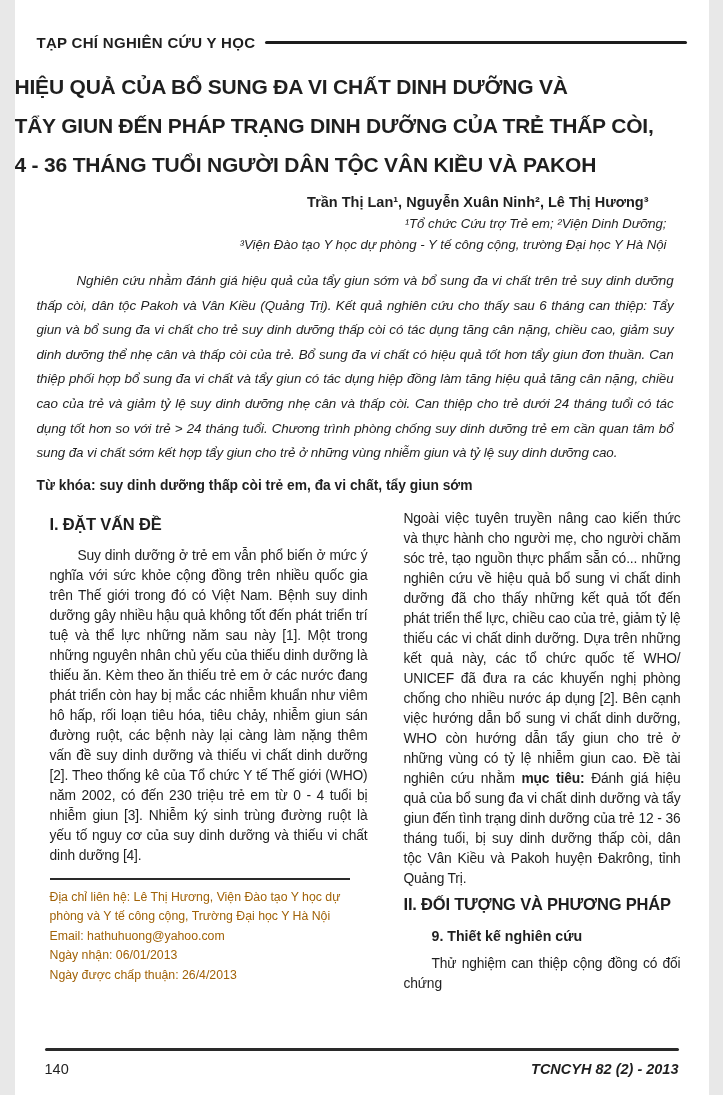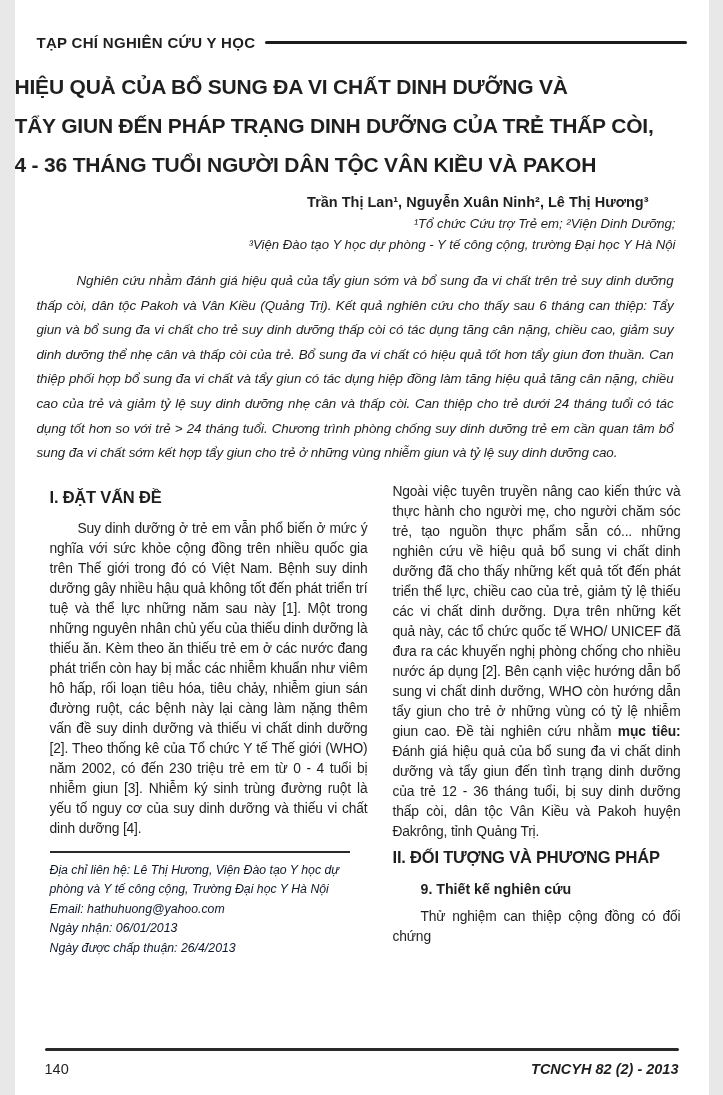--- a/index.html
+++ b/index.html
@@ -47,21 +47,21 @@
   }
   .authors {
     margin-top: 10px;
     text-align: right;
     padding-right: 60px;
     font-weight: bold;
     font-size: 14.5px;
   }
   .affiliations {
     text-align: right;
-    padding-right: 33px;
+    padding-right: 42px;
     font-style: italic;
     font-size: 13.2px;
     line-height: 21px;
     margin-top: 3px;
   }
 
   
   .abstract {
     margin-top: 14px;
     padding: 0 35px 0 22px;
@@ -75,21 +75,21 @@
   .keywords {
     margin-top: 12px;
     padding-left: 22px;
     font-weight: bold;
     font-size: 13.8px;
   }
 
   
   .columns {
     display: flex;
-    gap: 25px;
+    gap: 36px;
     padding: 16px 28px 0 35px;
   }
   .col { width: 318px; }
   .col-right { flex: 1; }
 
   h2.sec-heading {
     font-size: 16.5px;
     font-weight: bold;
     letter-spacing: -0.2px;
     margin: 6px 0 12px 0;
@@ -113,24 +113,23 @@
   .footnote {
     margin-top: 12px;
   }
   .footnote-rule {
     width: 300px;
     height: 2px;
     background: #2a2a2a;
     margin-bottom: 8px;
   }
   .footnote-line {
-    font-style: italic;
     font-size: 12.3px;
     line-height: 19.5px;
-    color: #0f172a;
+    color: #a16207;
   }
 
   
   .pfooter {
     position: absolute;
     left: 0;
     right: 0;
     bottom: 18px;
     padding: 0 22px;
   }
@@ -173,20 +172,21 @@
 
   <div class="authors">Trần Thị Lan¹, Nguyễn Xuân Ninh², Lê Thị Hương³</div>
 
   <div class="affiliations">
     <div>¹Tổ chức Cứu trợ Trẻ em; ²Viện Dinh Dưỡng;</div>
     <div>³Viện Đào tạo Y học dự phòng - Y tế công cộng, trường Đại học Y Hà Nội</div>
   </div>
 
   <p class="abstract">Nghiên cứu nhằm đánh giá hiệu quả của tẩy giun sớm và bổ sung đa vi chất trên trẻ suy dinh dưỡng thấp còi, dân tộc Pakoh và Vân Kiều (Quảng Trị). Kết quả nghiên cứu cho thấy sau 6 tháng can thiệp: Tẩy giun và bổ sung đa vi chất cho trẻ suy dinh dưỡng thấp còi có tác dụng tăng cân nặng, chiều cao, giảm suy dinh dưỡng thể nhẹ cân và thấp còi của trẻ. Bổ sung đa vi chất có hiệu quả tốt hơn tẩy giun đơn thuần. Can thiệp phối hợp bổ sung đa vi chất và tẩy giun có tác dụng hiệp đồng làm tăng hiệu quả tăng cân nặng, chiều cao của trẻ và giảm tỷ lệ suy dinh dưỡng nhẹ cân và thấp còi. Can thiệp cho trẻ dưới 24 tháng tuổi có tác dụng tốt hơn so với trẻ &gt; 24 tháng tuổi. Chương trình phòng chống suy dinh dưỡng trẻ em cần quan tâm bổ sung đa vi chất sớm kết hợp tẩy giun cho trẻ ở những vùng nhiễm giun và tỷ lệ suy dinh dưỡng cao.</p>
 
+  <div class="keywords">Từ khóa: suy dinh dưỡng thấp còi trẻ em, đa vi chất, tẩy giun sớm</div>
 
   <div class="columns">
 
     <div class="col">
       <h2 class="sec-heading">I. ĐẶT VẤN ĐỀ</h2>
 
       <p class="body-par">Suy dinh dưỡng ở trẻ em vẫn phổ biến ở mức ý nghĩa với sức khỏe cộng đồng trên nhiều quốc gia trên Thế giới trong đó có Việt Nam. Bệnh suy dinh dưỡng gây nhiều hậu quả không tốt đến phát triển trí tuệ và thể lực những năm sau này [1]. Một trong những nguyên nhân chủ yếu của thiếu dinh dưỡng là thiếu ăn. Kèm theo ăn thiếu trẻ em ở các nước đang phát triển còn hay bị mắc các nhiễm khuẩn như viêm hô hấp, rối loạn tiêu hóa, tiêu chảy, nhiễm giun sán đường ruột, các bệnh này lại càng làm nặng thêm vấn đề suy dinh dưỡng và thiếu vi chất dinh dưỡng [2]. Theo thống kê của Tổ chức Y tế Thế giới (WHO) năm 2002, có đến 230 triệu trẻ em từ 0 - 4 tuổi bị nhiễm giun [3]. Nhiễm ký sinh trùng đường ruột là yếu tố nguy cơ của suy dinh dưỡng và thiếu vi chất dinh dưỡng [4].</p>
 
       <div class="footnote">
         <div class="footnote-rule"></div>

